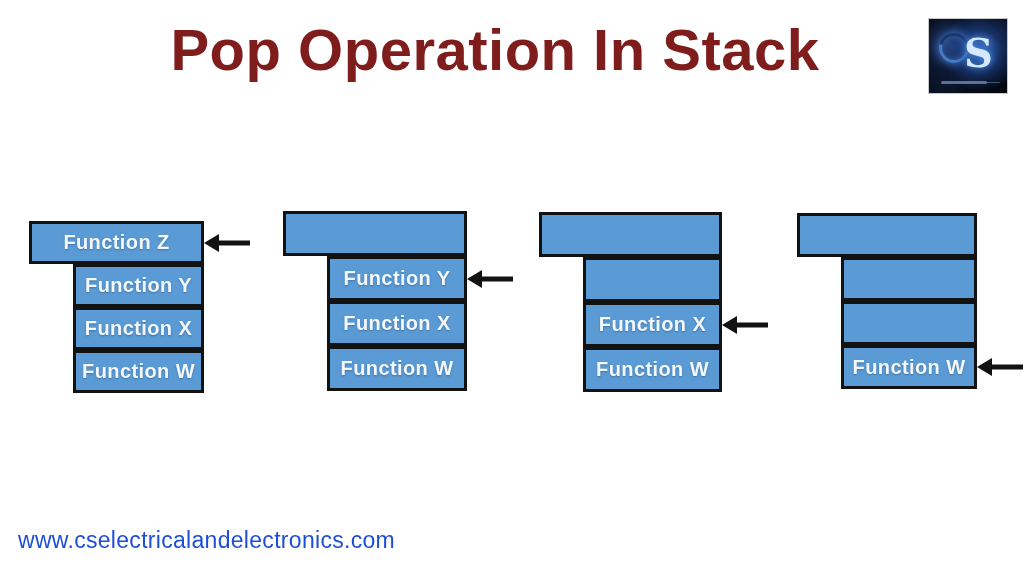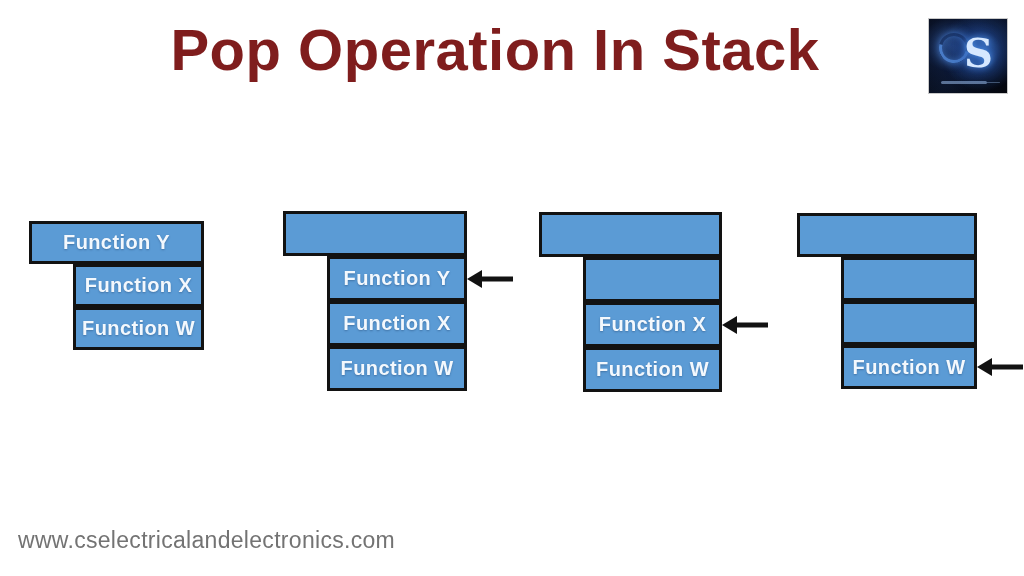--- a/index.html
+++ b/index.html
@@ -128,36 +128,43 @@
     background: #121212;
   }
 
   
   .footer {
     position: absolute;
     left: 18px;
     bottom: 22px;
     font-size: 23px;
     letter-spacing: 0.3px;
-    color: #737373;
+    color: #1d4ed8;
   }
 </style>
 </head>
 <body>
 
 <h1 class="title">Pop Operation In Stack</h1>
 
 <div class="logo">
   <span class="logo-crescent"></span>
   <span class="logo-letter">S</span>
   <span class="logo-caption"></span>
 </div>
 
 <div class="stack stack1">
   <div class="cell">
+    <span class="cell-label">Function Z</span>
+    <span class="arrow">
+      <span class="arrow-head"></span>
+      <span class="arrow-shaft"></span>
+    </span>
+  </div>
+  <div class="cell">
     <span class="cell-label">Function Y</span>
   </div>
   <div class="cell">
     <span class="cell-label">Function X</span>
   </div>
   <div class="cell">
     <span class="cell-label">Function W</span>
   </div>
 </div>
 

